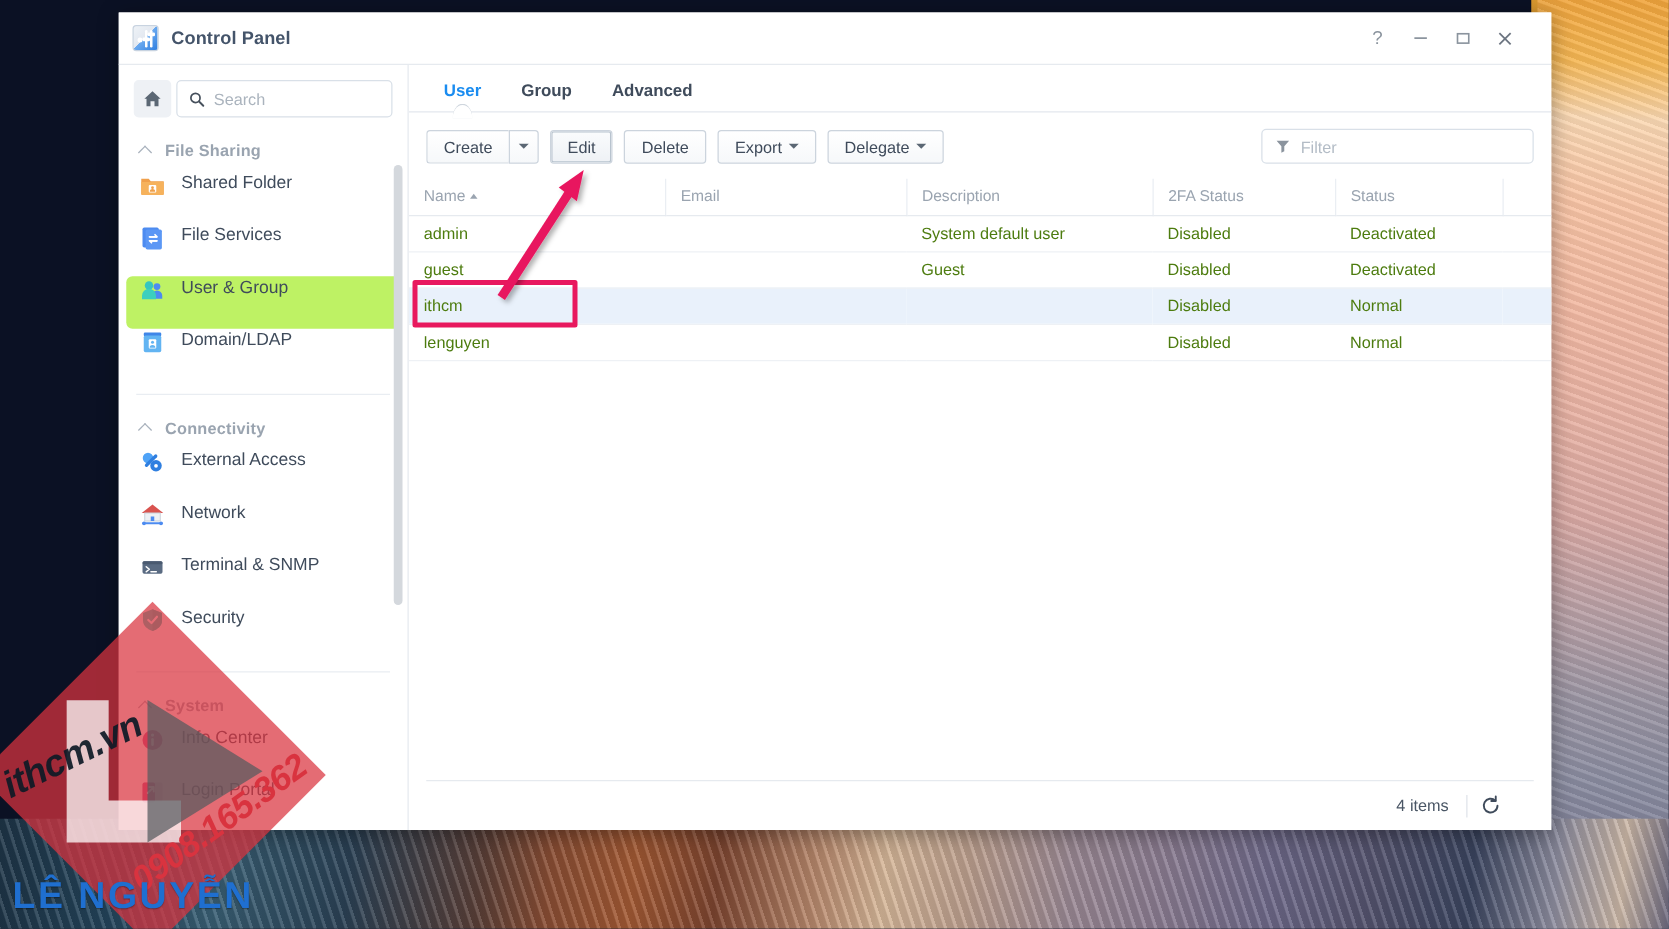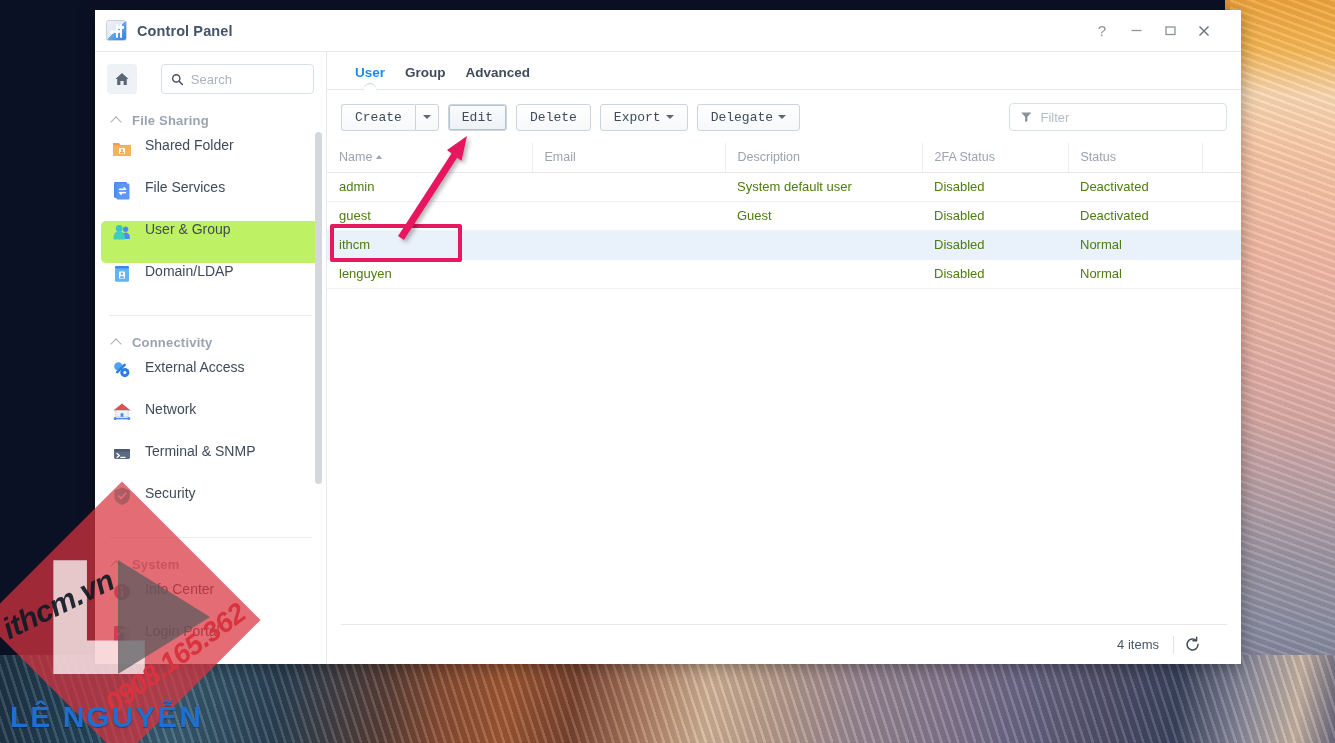--- a/index.html
+++ b/index.html
@@ -100,21 +100,21 @@
 
   
   .sidebar {
     width:232px; flex:0 0 232px;
     border-right:1px solid #e6eaef;
     background:#fff;
     position:relative;
     padding-top:12px;
     overflow:hidden;
   }
-  .search-row { display:flex; align-items:center; gap:24px; padding:0 12px 10px 12px; }
+  .search-row { display:flex; align-items:center; gap:4px; padding:0 12px 10px 12px; }
   .home-btn {
     width:30px; height:30px; flex:0 0 30px; border-radius:4px;
     background:#eef1f5; display:flex; align-items:center; justify-content:center;
     cursor:pointer;
   }
   .search-box {
     flex:1; height:30px; border:1px solid #d9e0e8; border-radius:4px;
     display:flex; align-items:center; gap:7px; padding:0 9px;
   }
   .search-box input {
@@ -149,21 +149,21 @@
   .divider { height:1px; background:#e9edf2; margin:10px 14px; }
 
   .side-scrollbar {
     position:absolute; right:4px; top:80px; width:7px; height:352px;
     border-radius:4px; background:#d4d8dd;
   }
 
   
   .content { flex:1; display:flex; flex-direction:column; min-width:0; background:#fff; }
   .tabs {
-    display:flex; gap:0; padding:0 18px; height:38px; align-items:flex-end;
+    display:flex; gap:12px; padding:0 18px; height:38px; align-items:flex-end;
     border-bottom:1px solid #e3e8ee;
   }
   .tab {
     font-size:13.5px; font-weight:bold; color:#3f4b5b;
     padding:0 10px 9px 10px; cursor:pointer; position:relative;
   }
   .tab.active { color:#1a8cf0; }
   .tab.active::after {
     content:""; position:absolute; left:50%; transform:translateX(-50%);
     bottom:-6px; width:16px; height:11px;
@@ -174,21 +174,21 @@
 
   .toolbar {
     display:flex; align-items:center; gap:9px;
     padding:13px 14px 12px 14px;
   }
   .btn {
     height:27px; border:1px solid #ccd4dd; border-radius:3px;
     background: linear-gradient(#ffffff,#f6f8fa);
     font-size:13px; color:#3f4b5b; padding:0 13px;
     display:flex; align-items:center; gap:5px; cursor:pointer;
-    font-family:Liberation Mono, monospace;
+    font-family:Liberation Sans, sans-serif;
   }
   .btn.focused { box-shadow: 0 0 0 1px #b8c3ce inset; background: linear-gradient(#fafcfd,#eef1f5); }
   .split { display:flex; }
   .split .btn:first-child { border-right:none; border-radius:3px 0 0 3px; }
   .split .btn.arrow { border-radius:0 3px 3px 0; padding:0 7px; }
   .caret { width:0;height:0;border-left:4px solid transparent;border-right:4px solid transparent;border-top:4px solid #5b6774; }
   .toolbar-spacer { flex:1; }
   .filter-box {
     width:218px; height:28px; border:1px solid #d9e0e8; border-radius:4px;
     display:flex; align-items:center; gap:8px; padding:0 10px;

